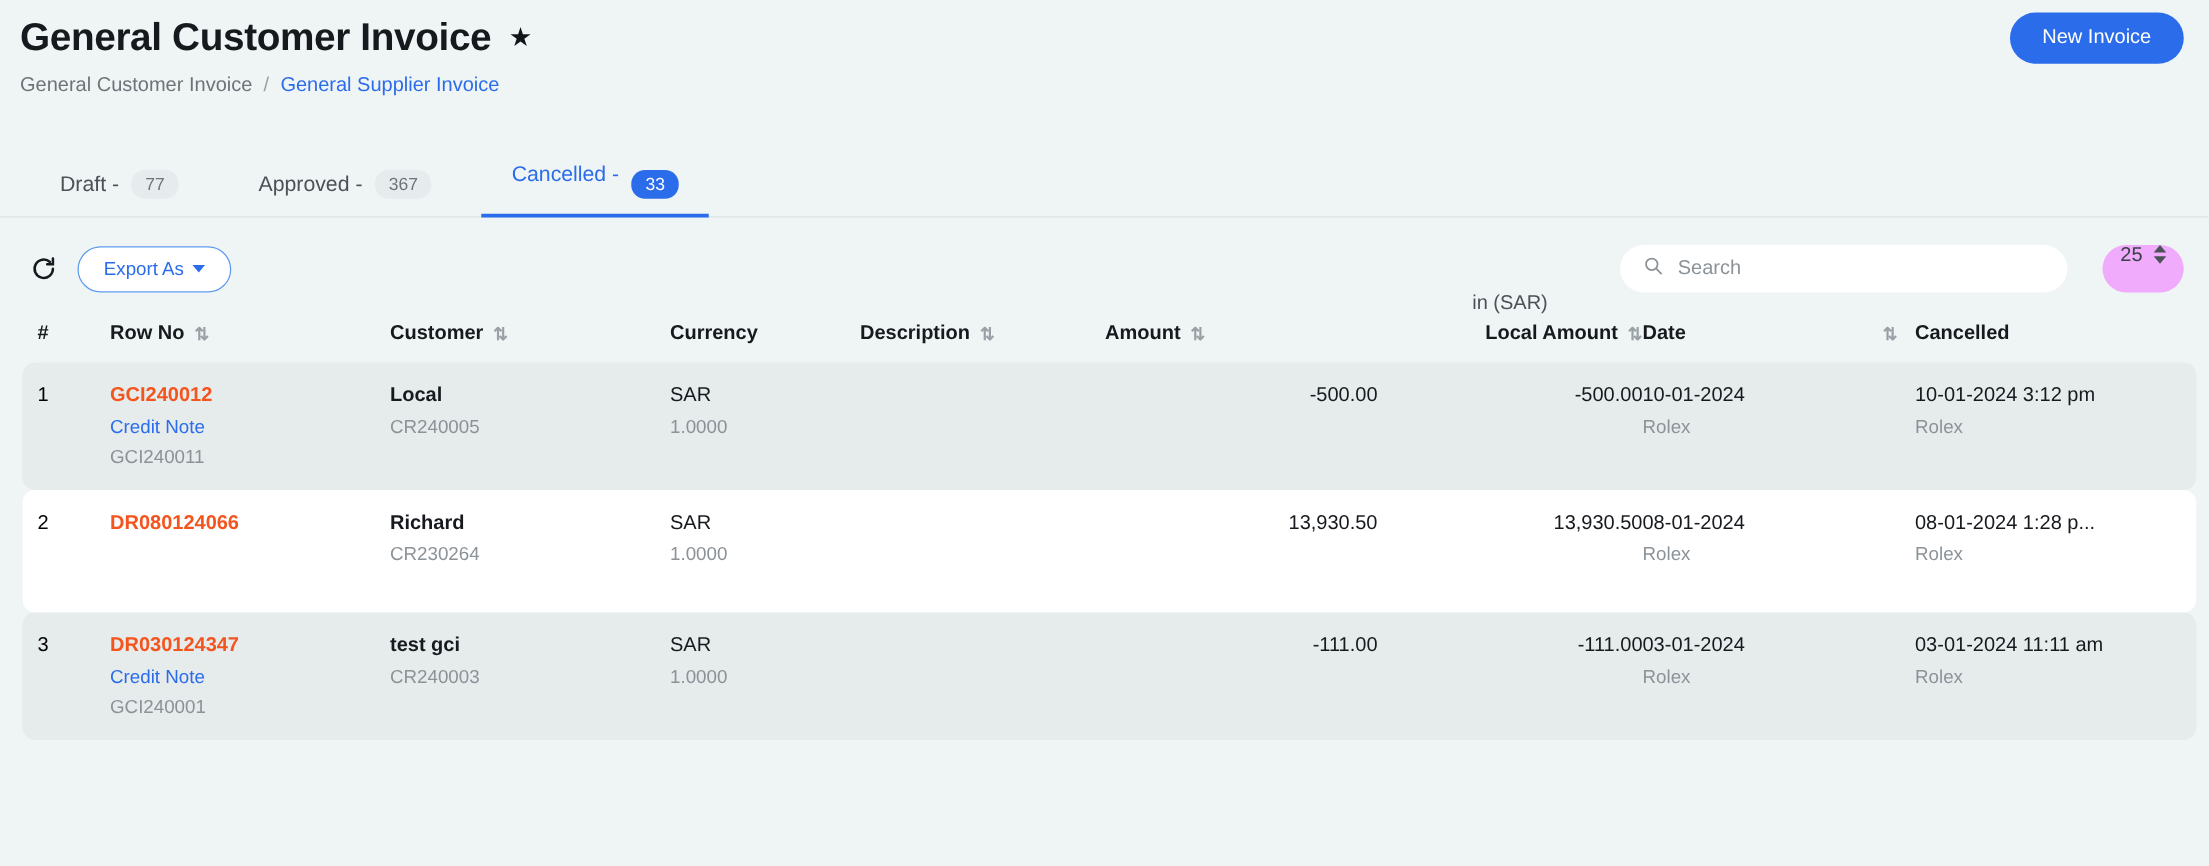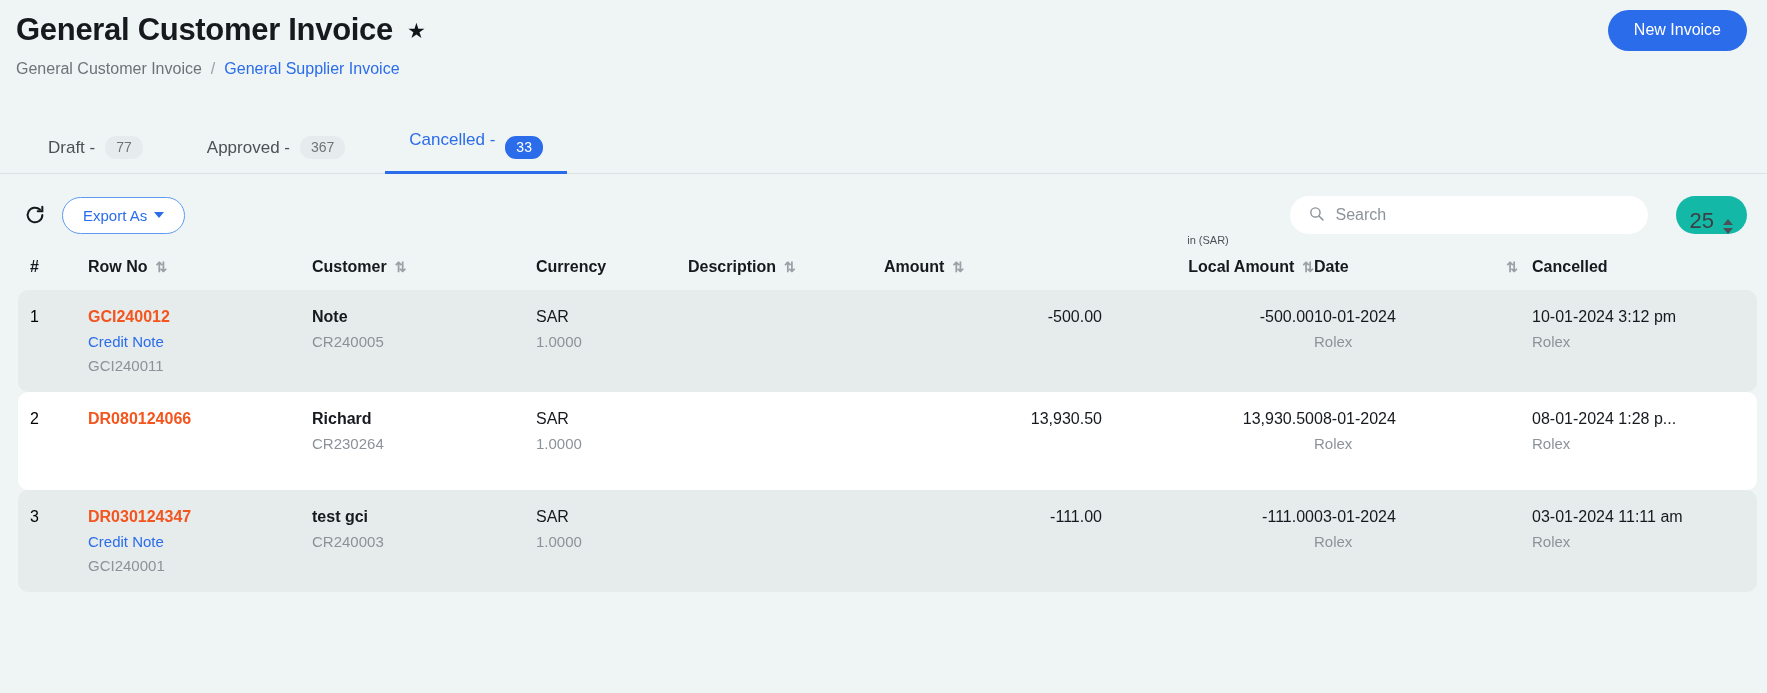--- a/index.html
+++ b/index.html
@@ -143,28 +143,28 @@
     border: none;
     outline: none;
     background: transparent;
     font-size: 16px;
     color: #4b5257;
     font-family: "Liberation Sans", sans-serif;
     width: 100%;
   }
   .search-input::placeholder { color: #8c9398; }
   .page-size {
-    background: #14b8a6;
+    background: #f0abfc;
     border-radius: 20px;
     height: 38px;
     padding: 0 14px;
     display: flex;
-    align-items: flex-end;
+    align-items: flex-start;
     gap: 9px;
-    font-size: 22px;
+    font-size: 16px;
     color: #3a4146;
     cursor: pointer;
   }
   .stepper { display: flex; flex-direction: column; gap: 3px; line-height: 0; }
   .stepper i {
     width: 0; height: 0;
     border-left: 5px solid transparent;
     border-right: 5px solid transparent;
   }
   .stepper .up { border-bottom: 6px solid #4b5257; }
@@ -186,21 +186,21 @@
     align-items: center;
     gap: 8px;
     position: relative;
   }
   .sort-icon { color: #9aa1a6; font-size: 14px; line-height: 1; cursor: pointer; }
   .unit-label {
     position: absolute;
     top: -24px;
     left: 50%;
     transform: translateX(-50%);
-    font-size: 11px;
+    font-size: 16px;
     font-weight: normal;
     color: #4b5257;
     white-space: nowrap;
   }
 
   .tbody .tr {
     padding: 18px 12px 18px 12px;
     border-radius: 10px;
     min-height: 98px;
   }
@@ -332,21 +332,21 @@
     <div class="tbody">
 
       <div class="tr alt">
         <div class="cell c-num">1</div>
         <div class="cell c-rowno">
           <span class="v-orange">GCI240012</span>
           <span class="v-link">Credit Note</span>
           <span class="v-sub">GCI240011</span>
         </div>
         <div class="cell c-cust">
-          <span class="v-bold">Note</span>
+          <span class="v-bold">Local</span>
           <span class="v-sub">CR240005</span>
         </div>
         <div class="cell c-curr">
           <span class="v-main">SAR</span>
           <span class="v-sub">1.0000</span>
         </div>
         <div class="cell c-desc"></div>
         <div class="cell right c-amount">
           <span class="v-amount">-500.00</span>
         </div>

